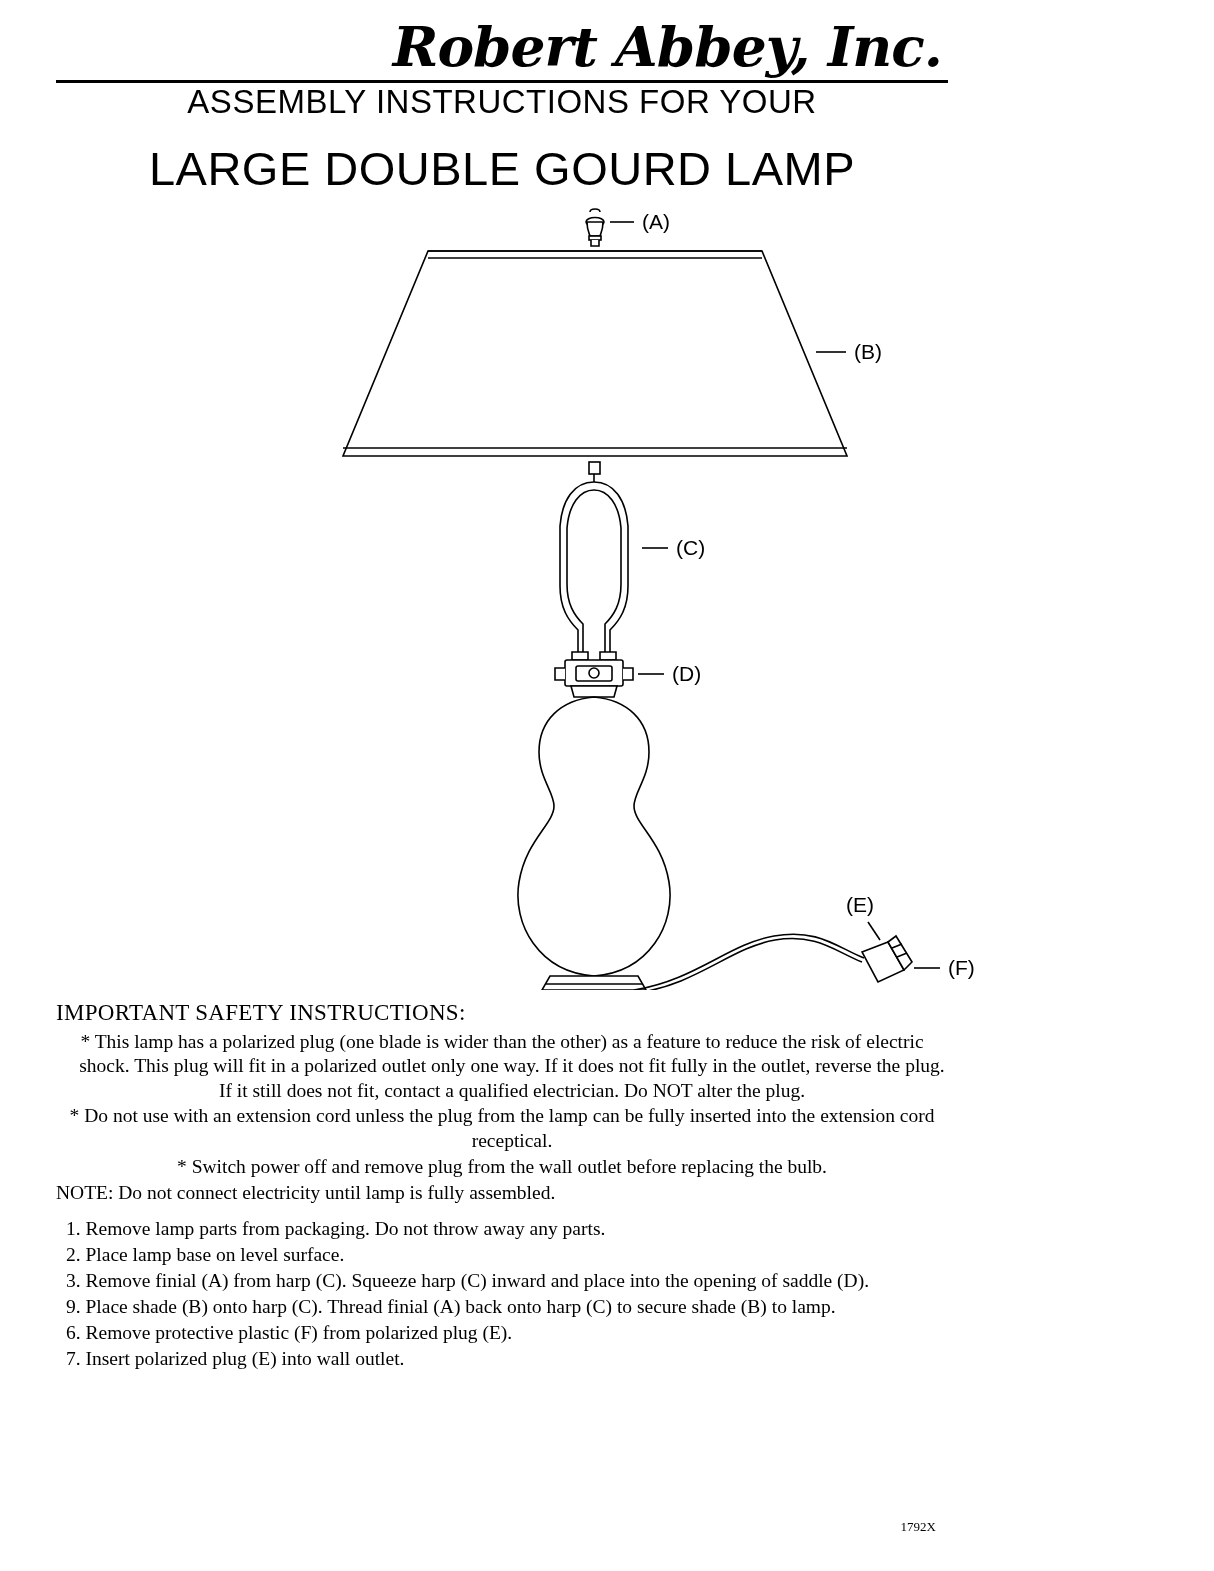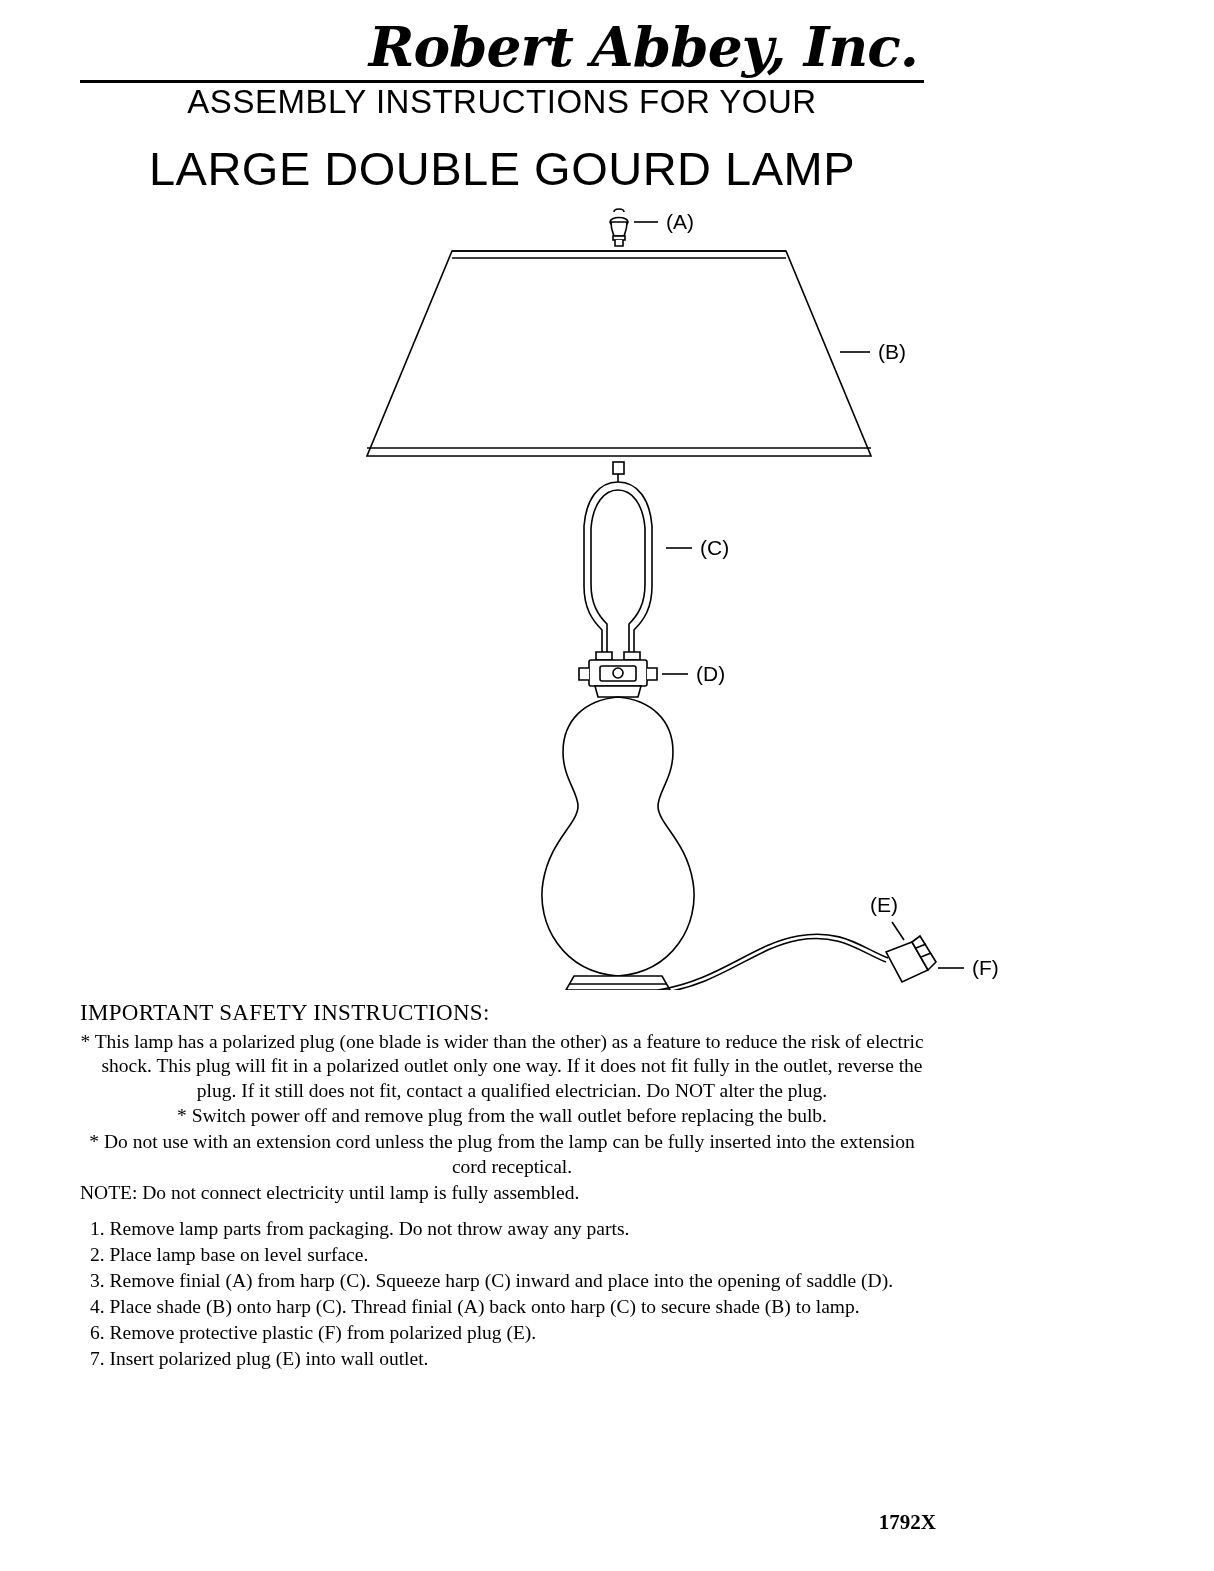--- a/index.html
+++ b/index.html
@@ -13,21 +13,21 @@
     position: relative;
     font-family: "Liberation Serif", serif;
     color: #000000;
     overflow: hidden;
   }
   .page {
     position: relative;
     width: 1004px;
     height: 1571px;
     box-sizing: border-box;
-    padding: 0 80px;
+    padding: 0 56px;
   }
 
   
   .brand {
     text-align: right;
     padding-top: 18px;
     font-family: "DejaVu Serif", serif;
     font-style: italic;
     font-weight: bold;
     font-size: 55px;
@@ -98,22 +98,22 @@
     line-height: 1.33;
   }
   .footnote {
     font-size: 19.5px;
     margin-top: 26px;
   }
   .partno {
     position: absolute;
     right: 68px;
     bottom: 36px;
-    font-size: 21px;
-    font-weight: bold;
+    font-size: 13px;
+    font-weight: normal;
     font-family: "Liberation Serif", serif;
   }
   .callout {
     font-family: "Liberation Sans", sans-serif;
     font-size: 21px;
     fill: #000;
   }
 </style>
 </head>
 <body>
@@ -204,29 +204,29 @@
       <line x1="812" y1="722" x2="824" y2="740"></line>
       <text class="callout" x="790" y="712" stroke="none">(E)</text>
       <line x1="858" y1="768" x2="884" y2="768"></line>
       <text class="callout" x="892" y="775" stroke="none">(F)</text>
     </svg>
   </div>
 
   <div class="section-heading">IMPORTANT SAFETY INSTRUCTIONS:</div>
   <ul class="safety-list">
     <li>* This lamp has a polarized plug (one blade is wider than the other) as a feature to reduce the risk of electric shock. This plug will fit in a polarized outlet only one way. If it does not fit fully in the outlet, reverse the plug. If it still does not fit, contact a qualified electrician. Do NOT alter the plug.</li>
+    <li>* Do not use with an extension cord unless the plug from the lamp can be fully inserted into the extension cord receptical.</li>
     <li>* Switch power off and remove plug from the wall outlet before replacing the bulb.</li>
-    <li>* Do not use with an extension cord unless the plug from the lamp can be fully inserted into the extension cord receptical.</li>
   </ul>
 
   <div style="font-size:19.5px;line-height:1.33;">NOTE: Do not connect electricity until lamp is fully assembled.</div>
   <ul class="assembly-list">
     <li>1. Remove lamp parts from packaging. Do not throw away any parts.</li>
     <li>2. Place lamp base on level surface.</li>
     <li>3. Remove finial (A) from harp (C). Squeeze harp (C) inward and place into the opening of saddle (D).</li>
-    <li>4. Place shade (B) onto harp (C). Thread finial (A) back onto harp (C) to secure shade (B) to lamp.</li>
+    <li>9. Place shade (B) onto harp (C). Thread finial (A) back onto harp (C) to secure shade (B) to lamp.</li>
     <li>6. Remove protective plastic (F) from polarized plug (E).</li>
     <li>7. Insert polarized plug (E) into wall outlet.</li>
   </ul>
 
   <div class="partno">1792X</div>
 
 </div>
 
 </body></html>

